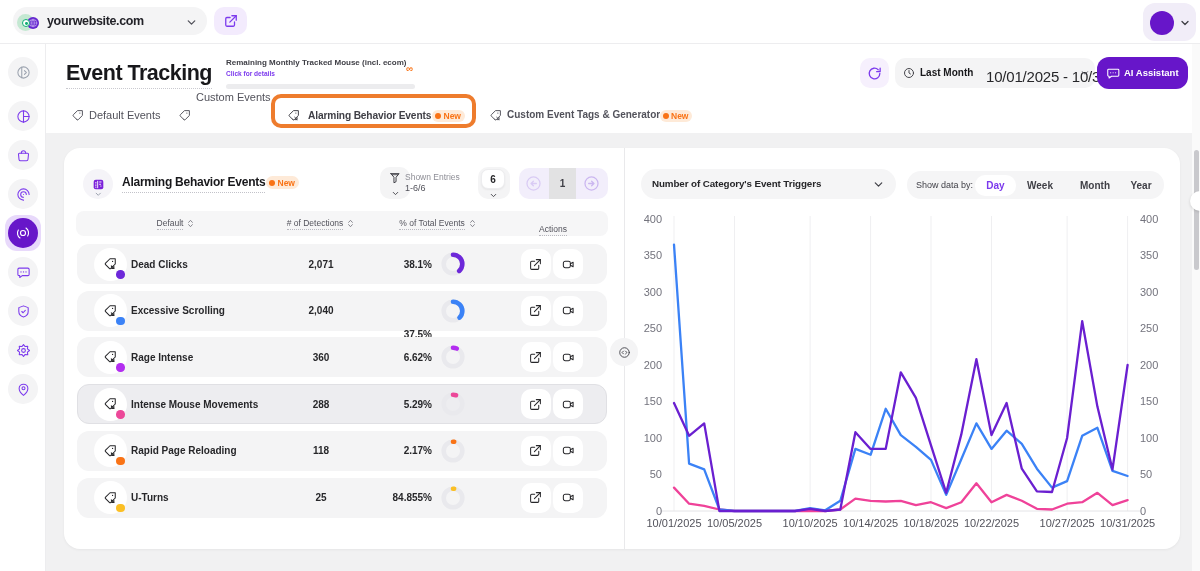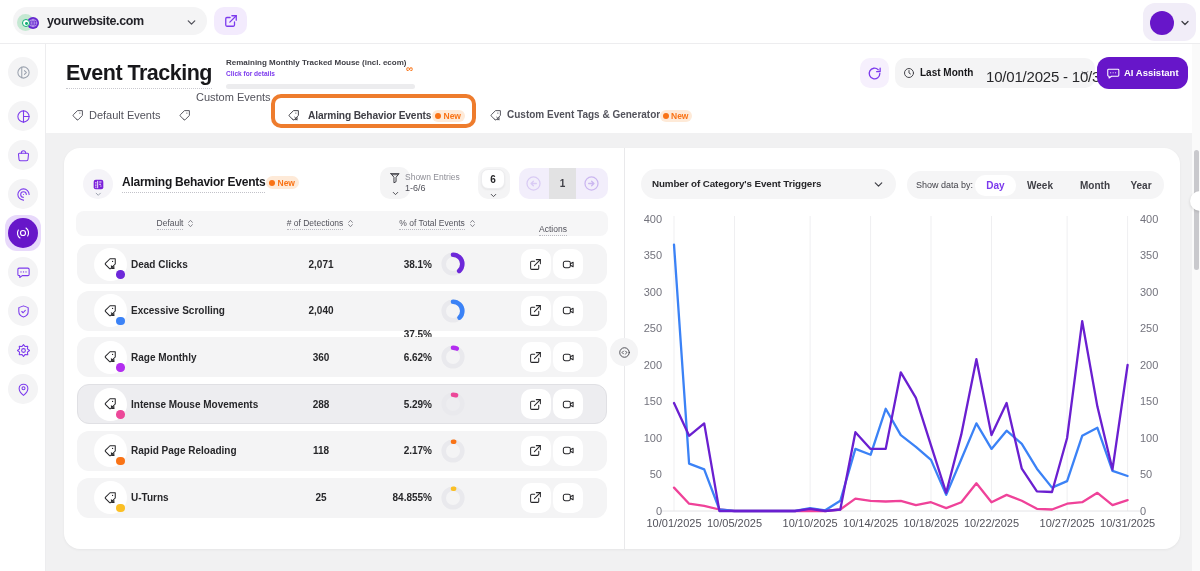--- a/index.html
+++ b/index.html
@@ -274,21 +274,21 @@
   </svg>
 <div style="position:absolute;left:77px;top:337.4px;width:530px;height:40px;background:#f4f4f5;border-radius:12px;"></div>
 <div style="position:absolute;left:93.5px;top:340.9px;width:33px;height:33px;background:#fff;border-radius:50%;"></div>
 <svg width="14" height="14" viewBox="0 0 24 24" fill="none" stroke="#27272a" stroke-width="1.8" stroke-linecap="round" stroke-linejoin="round" style="color:#27272a;position:absolute;left:103px;top:350.4px;transform:rotate(90deg);">
     <path d="M19.6 13.1l-6.5 6.5a1.8 1.8 0 0 1-2.6 0L3 12V3h9l7.6 7.6a1.8 1.8 0 0 1 0 2.5z"></path>
     <circle cx="7.6" cy="7.6" r="1.1" fill="currentColor" stroke="none"></circle>
     <path d="M15.2 9.8 19.5 5.5"></path>
     <path d="M19.6 9.2 19.6 5.4 15.9 5.4"></path>
   </svg>
 <div style="position:absolute;left:116px;top:363.4px;width:8.5px;height:8.5px;border-radius:50%;background:#b32df0;"></div>
-<div style="position:absolute;left:131px;top:351.9px;font-size:10px;font-weight:600;color:#27272a;">Rage Monthly</div>
+<div style="position:absolute;left:131px;top:351.9px;font-size:10px;font-weight:600;color:#27272a;">Rage Intense</div>
 <div style="position:absolute;left:271px;top:351.9px;width:100px;text-align:center;font-size:10px;font-weight:600;color:#27272a;">360</div>
 <div style="position:absolute;left:352px;top:351.9px;width:80px;text-align:right;font-size:10px;font-weight:600;color:#27272a;">6.62%</div>
 <svg width="24" height="24" viewBox="0 0 24 24" style="position:absolute;left:441px;top:345.4px;" fill="none">
     <circle cx="12" cy="12" r="9.3" stroke="#e9e9ed" stroke-width="4.6"></circle>
     <circle cx="12" cy="12" r="9.3" stroke="#b32df0" stroke-width="4.6" stroke-linecap="round" stroke-dasharray="3.87 58.43" transform="rotate(-90 12 12)"></circle>
   </svg>
 <div style="position:absolute;left:520.5px;top:342.4px;width:30px;height:30px;background:#fff;border-radius:10px;"></div>
 <svg width="13" height="13" viewBox="0 0 24 24" fill="none" stroke="#27272a" stroke-width="1.9" stroke-linecap="round" stroke-linejoin="round" style="color:#27272a;position:absolute;left:529.0px;top:350.9px;">
     <path d="M13.5 3H21v7.5"></path>
     <path d="M10 14L21 3"></path>

